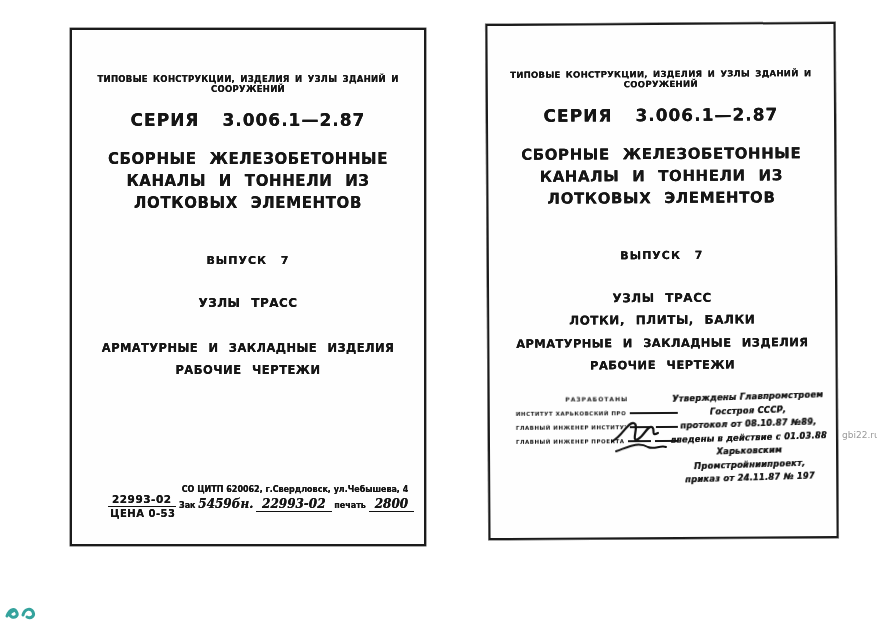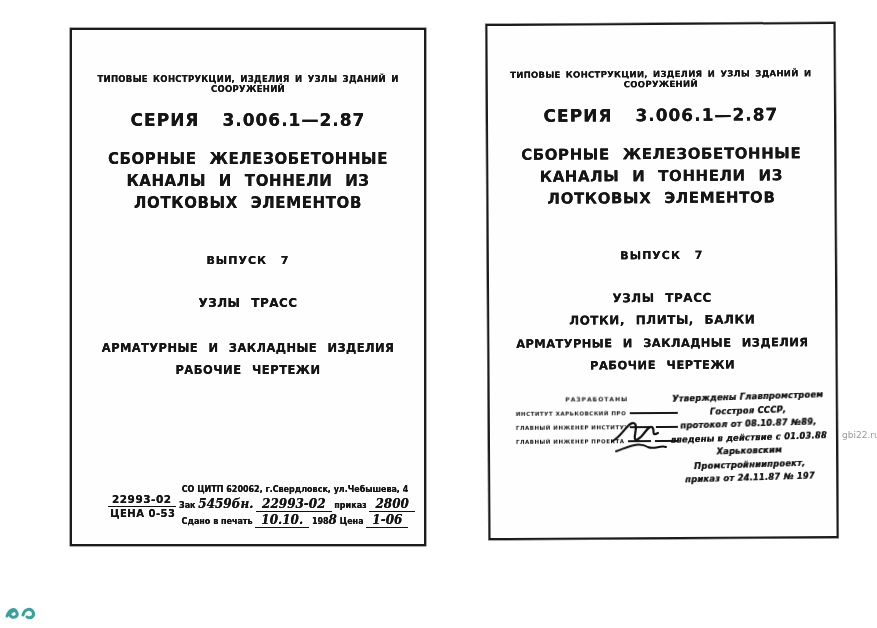--- a/index.html
+++ b/index.html
@@ -79,29 +79,22 @@
     <div class="code-block">
       <div class="code">22993-02</div>
       <div class="price">ЦЕНА 0-53</div>
     </div>
     <div class="print-block">
       <div>СО ЦИТП 620062, г.Свердловск, ул.Чебышева, 4</div>
       <div>
         <span>Зак</span>
         <span class="hw">5459бн.</span>
         <span class="u hw">22993-02</span>
-        <span>приказ</span>
+        <span>печать</span>
         <span class="u hw">2800</span>
-      </div>
-      <div>
-        <span>Сдано в печать</span>
-        <span class="u hw">10.10.</span>
-        <span>198</span><span class="hw">8</span>
-        <span>Цена</span>
-        <span class="u hw">1-06</span>
       </div>
     </div>
   </div>
 </div>
 
 <div class="page" id="page-right">
   <div class="c hdr">ТИПОВЫЕ КОНСТРУКЦИИ, ИЗДЕЛИЯ И УЗЛЫ ЗДАНИЙ И СООРУЖЕНИЙ</div>
   <div class="c series">СЕРИЯ 3.006.1—2.87</div>
   <div class="c title">
     <div>СБОРНЫЕ ЖЕЛЕЗОБЕТОННЫЕ</div>

